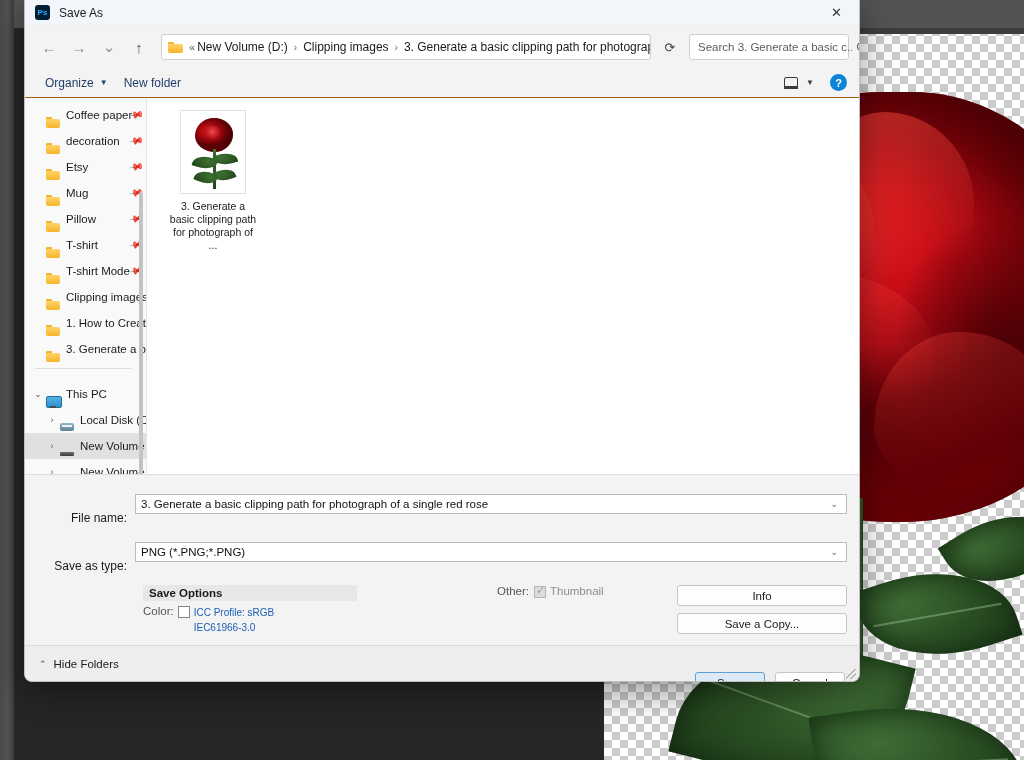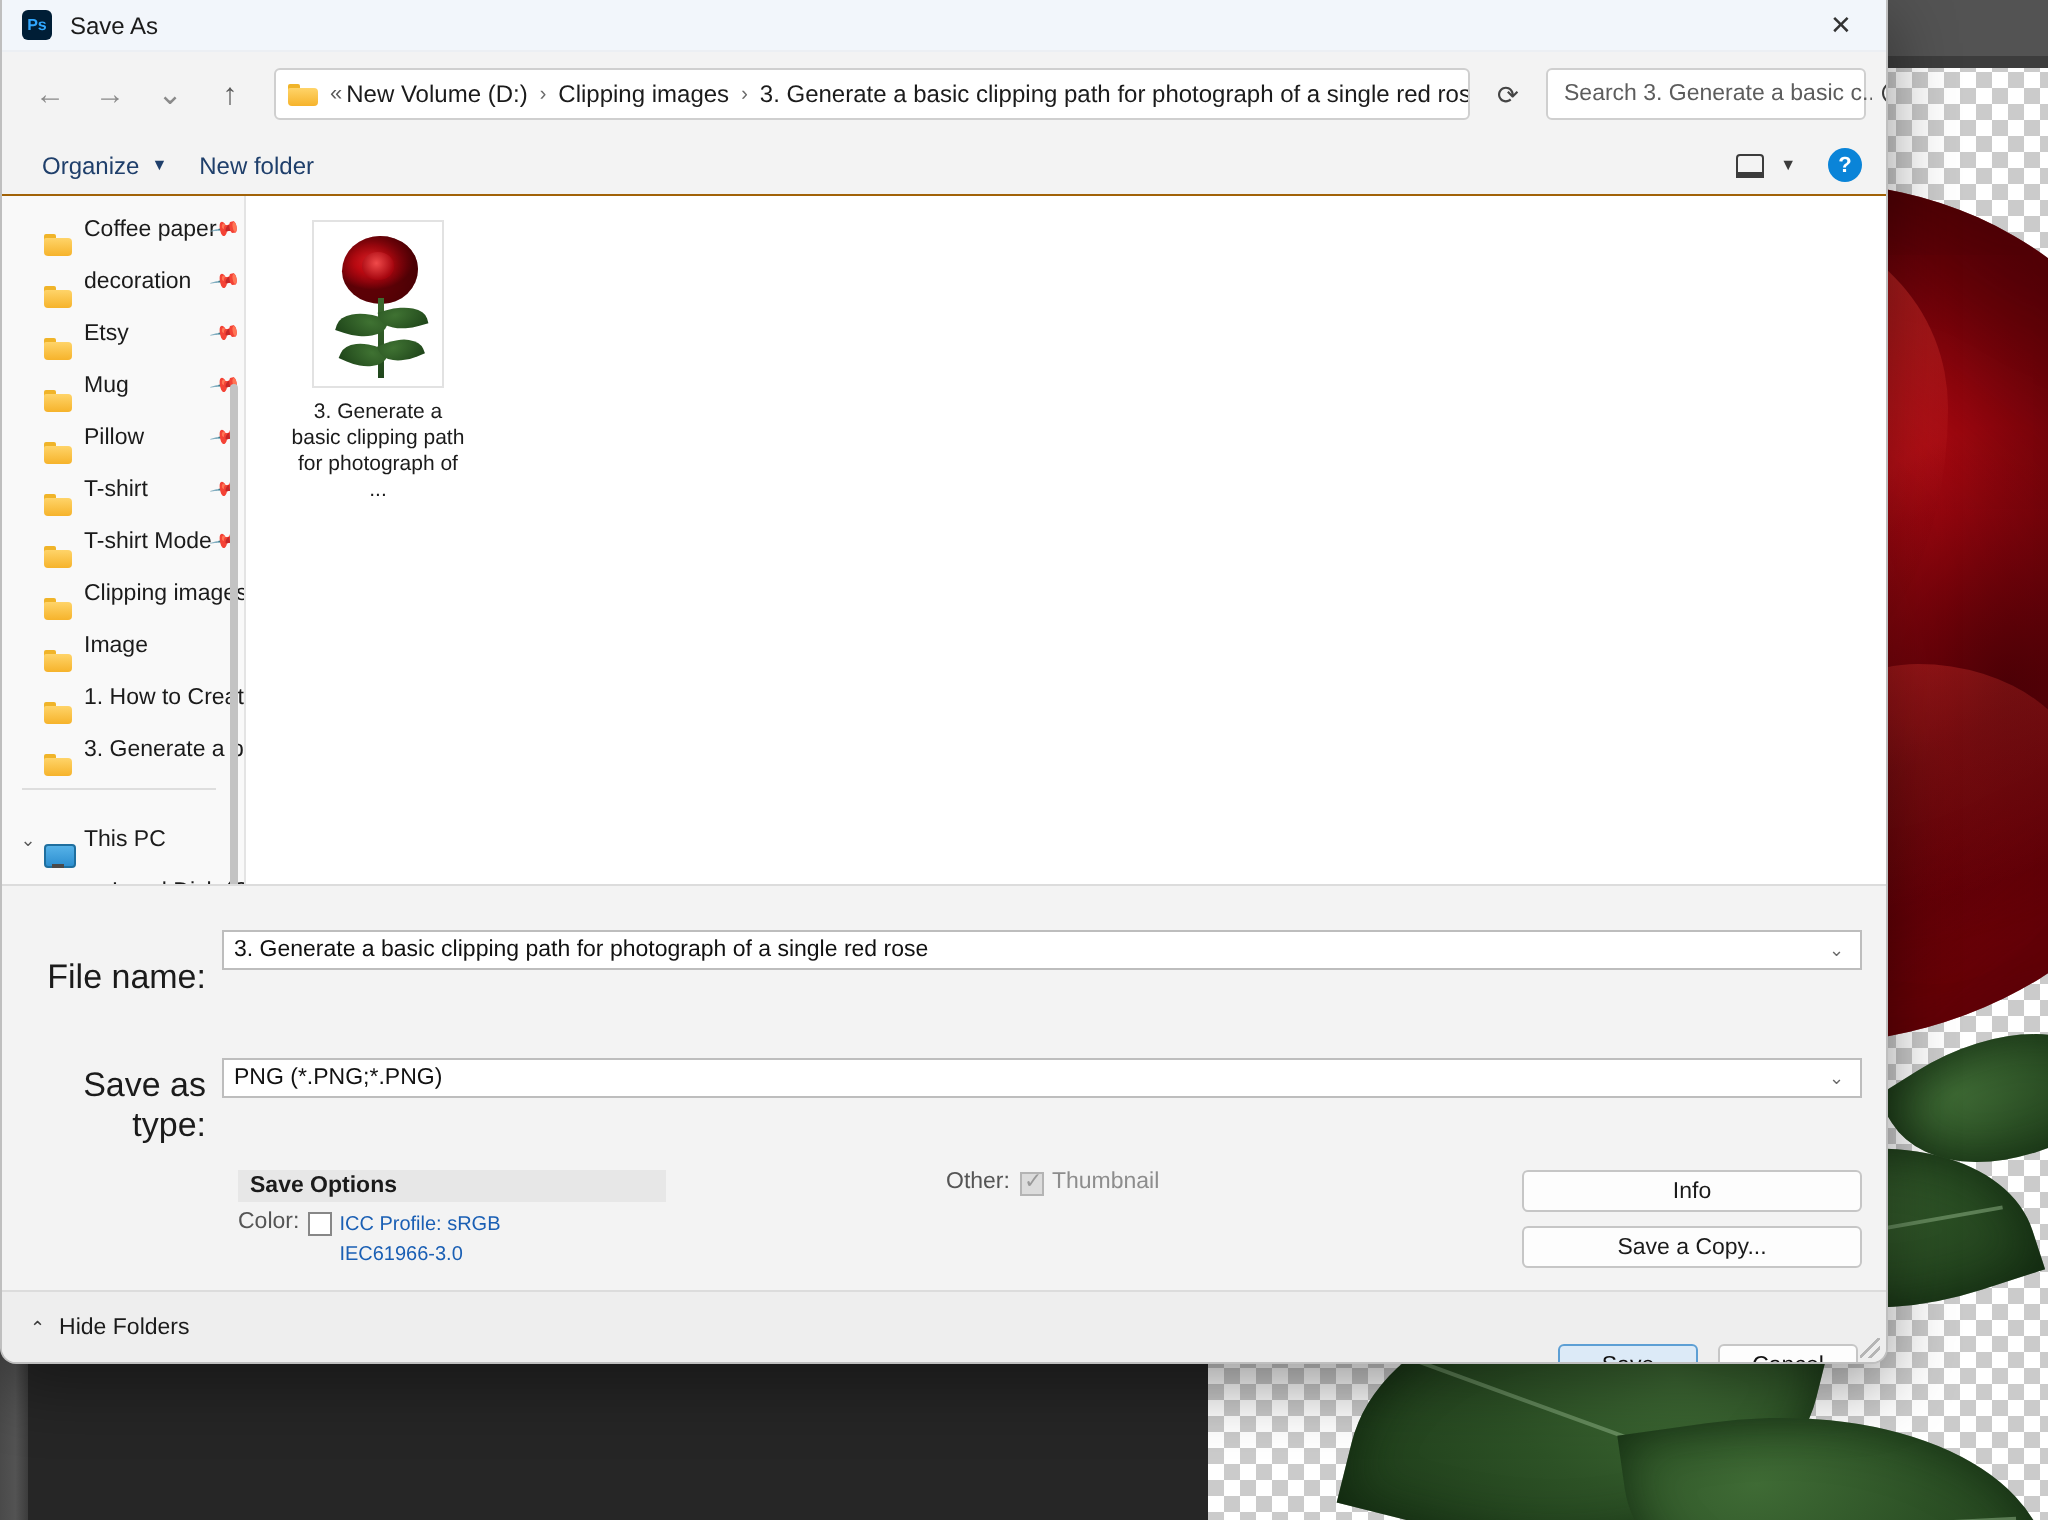--- a/index.html
+++ b/index.html
@@ -75,21 +75,21 @@
     position: absolute; background: rgba(160,195,150,.45);
   }
   .stem {
     position: absolute;
     background: linear-gradient(90deg,#2c5324,#4a7a3a,#23451e);
   }
 
   
   #dialog {
     position: absolute;
-    left: 0; top: 0px; width: 944px; height: 682px;
+    left: 24px; top: 0px; width: 836px; height: 682px;
     background: #f3f3f3;
     border: 1px solid #bfbfbf;
     border-top: none;
     border-radius: 0 0 8px 8px;
     box-shadow: 0 10px 34px rgba(0,0,0,.42);
     overflow: hidden;
     display: flex; flex-direction: column;
   }
   #titlebar {
     height: 26px; flex: 0 0 26px;
@@ -306,21 +306,21 @@
   }
 
   
   #formarea {
     flex:0 0 auto; background:#f3f3f3; border-top:1px solid #dcdcdc;
     padding: 8px 12px 0 12px;
   }
   .form-row { display:flex; align-items:center; margin-bottom:6px; }
   .form-label {
     width: 98px; flex:0 0 98px; text-align:right; padding-right:8px;
-    font-size:17px; color:#1b1b1b;margin-top:28px;
+    font-size:12px; color:#1b1b1b;margin-top:28px;
   }
   .combo {
     flex:1; height:20px; background:#fff; border:1px solid #bdbdbd;
     display:flex; align-items:center; padding: 0 2px 0 5px;
   }
   .combo-text {
     flex:1; font-size:11.5px; color:#111; white-space:nowrap; overflow:hidden;
   }
   .combo-chev { font-size:9px; color:#6a6a6a; padding: 0 6px; }
 
@@ -507,25 +507,20 @@
       <div class="nav-row">
         <span class="nav-indent"></span>
         <span class="nav-ico ico-folder"></span>
         <span>T-shirt Mode</span>
         <span class="pin">📌</span>
       </div>
       <div class="nav-row">
         <span class="nav-indent"></span>
         <span class="nav-ico ico-folder"></span>
         <span>Clipping images</span>
-      </div>
-      <div class="nav-row">
-        <span class="nav-indent"></span>
-        <span class="nav-ico ico-folder"></span>
-        <span>Image</span>
       </div>
       <div class="nav-row">
         <span class="nav-indent"></span>
         <span class="nav-ico ico-folder"></span>
         <span>1. How to Create</span>
       </div>
       <div class="nav-row">
         <span class="nav-indent"></span>
         <span class="nav-ico ico-folder"></span>
         <span>3. Generate a ba</span>

